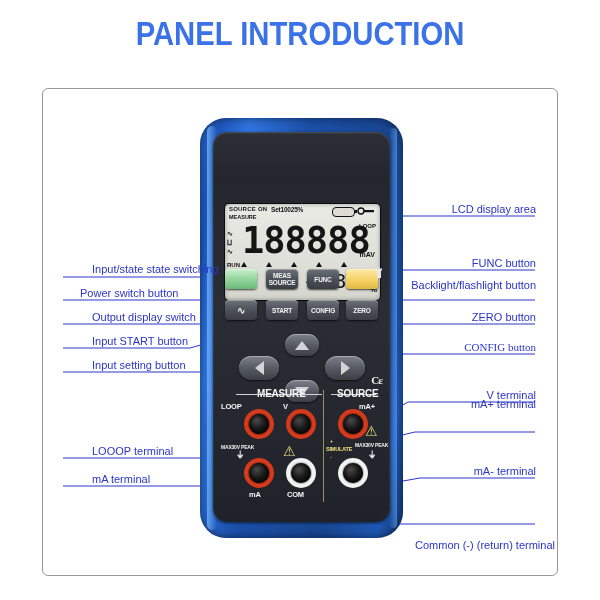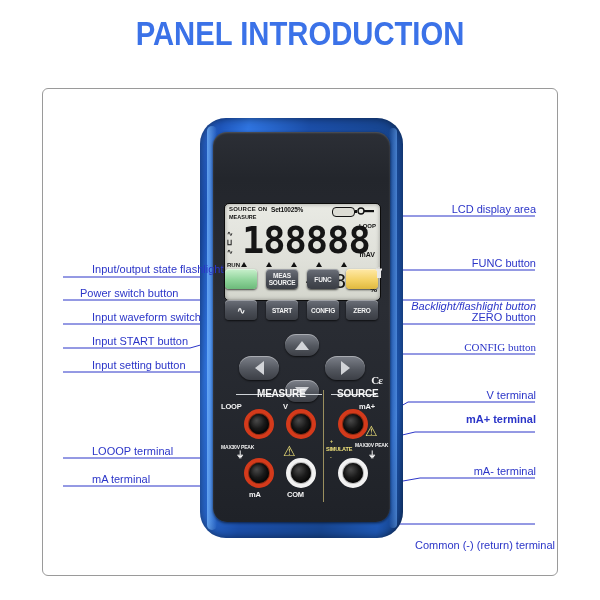--- a/index.html
+++ b/index.html
@@ -309,29 +309,29 @@
           <div class="hole"></div>
       </div>
 
       <div class="tlabel" style="left:36px;top:108px;">mA</div>
       <div class="tlabel" style="left:74px;top:108px;">COM</div>
       <div class="tlabel" style="left:144px;top:112px;padding-left:48px;">mA-</div>
     </div>
   </div>
 </div>
 
-<div class="callout left" style="left:64px;top:263px;">Input/output state flashlight</div>
+<div class="callout left" style="left:64px;top:263px;">Input/state state switching</div>
 <div class="callout left" style="left:52px;top:287px;">Power switch button</div>
-<div class="callout left" style="left:64px;top:311px;">Input waveform switch</div>
+<div class="callout left" style="left:64px;top:311px;">Output display switch</div>
 <div class="callout left" style="left:64px;top:335px;">Input START button</div>
 <div class="callout left" style="left:64px;top:359px;">Input setting button</div>
 <div class="callout left" style="left:64px;top:445px;">LOOOP terminal</div>
 <div class="callout left" style="left:64px;top:473px;">mA terminal</div>
 
 <div class="callout right" style="right:64px;top:203px;">LCD display area</div>
 <div class="callout right" style="right:64px;top:257px;margin-left:36px;">FUNC button</div>
-<div class="callout right" style="right:64px;top:300px;font-style:italic;">Backlight/flashlight button</div>
+<div class="callout right" style="right:64px;top:279px;">Backlight/flashlight button</div>
 <div class="callout right" style="right:64px;top:311px;">ZERO button</div>
 <div class="callout right" style="right:64px;top:341px;font-family:Liberation Serif, serif;">CONFIG button</div>
 <div class="callout right" style="right:64px;top:389px;">V terminal</div>
-<div class="callout right" style="right:64px;top:413px;font-weight:bold;">mA+ terminal</div>
+<div class="callout right" style="right:64px;top:398px;">mA+ terminal</div>
 <div class="callout right" style="right:64px;top:465px;">mA- terminal</div>
 <div class="callout right" style="right:45px;top:539px;">Common (-) (return) terminal</div>
 
 </body></html>

